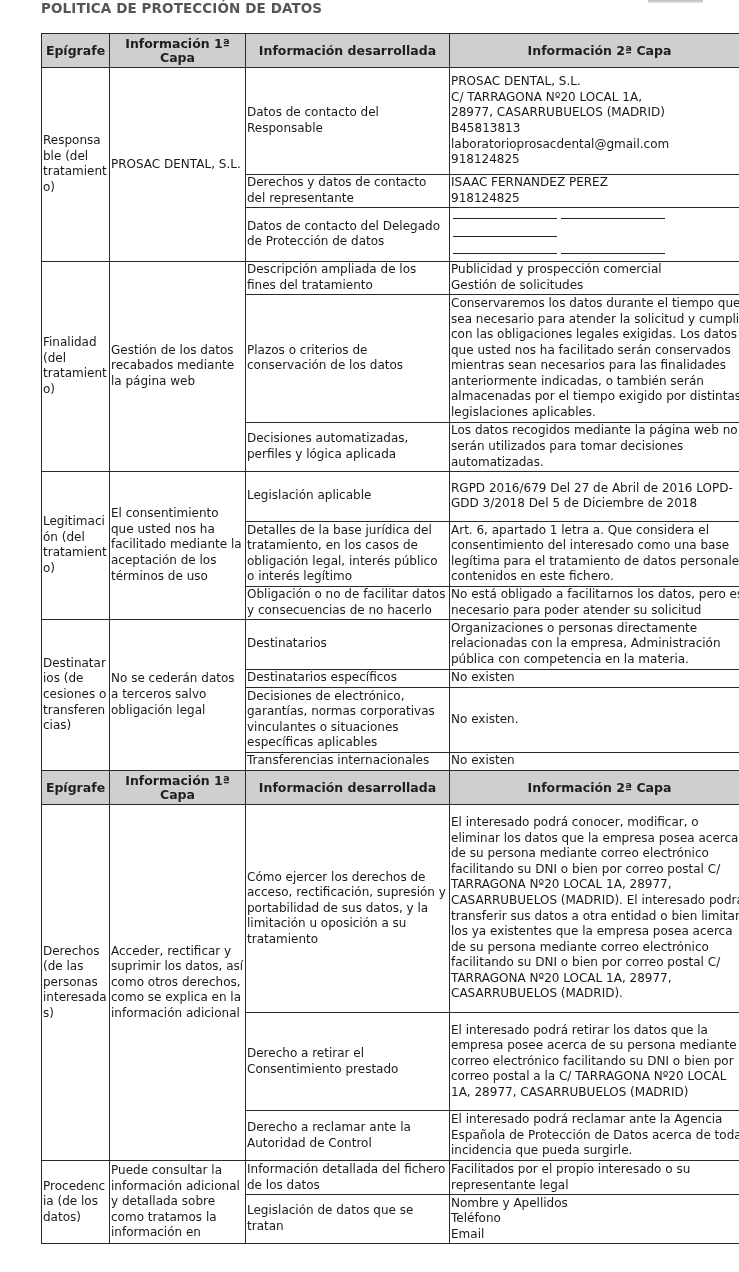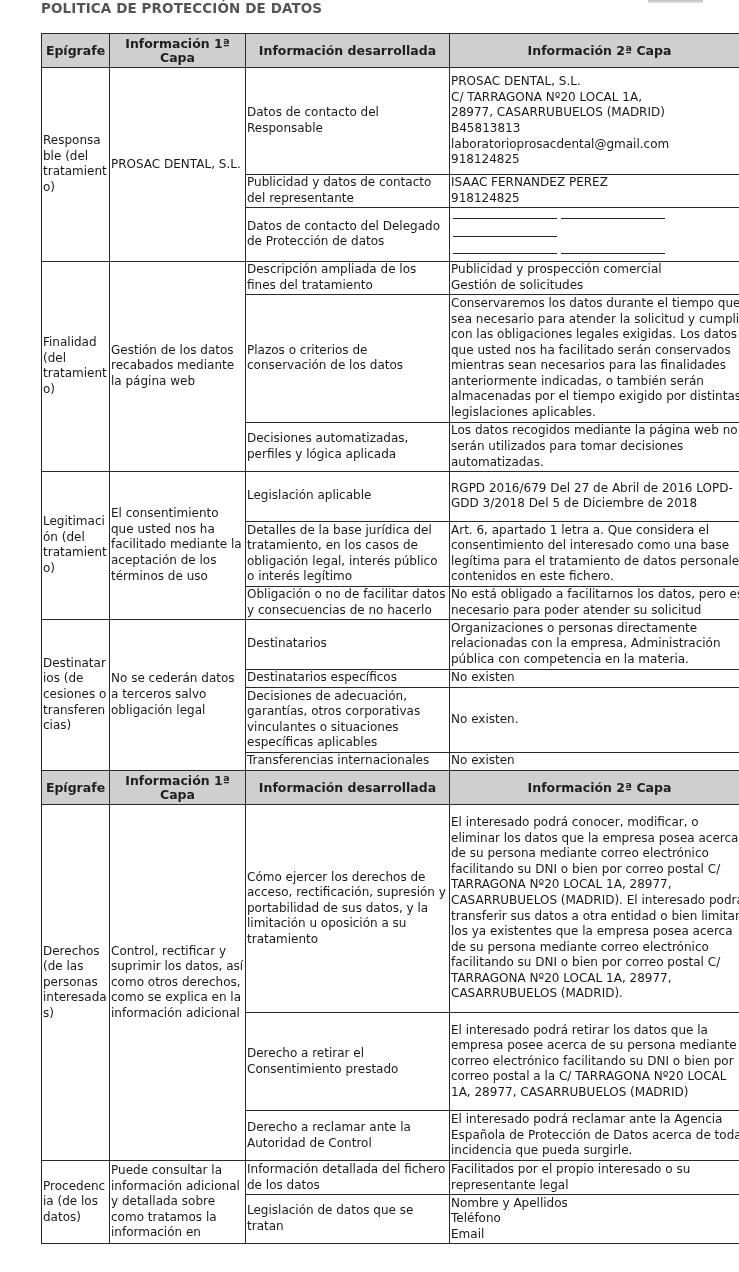--- a/index.html
+++ b/index.html
@@ -67,21 +67,21 @@
       <td rowspan="3">PROSAC DENTAL, S.L.</td>
       <td>Datos de contacto del Responsable</td>
       <td class="c4 multiline">PROSAC DENTAL, S.L.
 C/ TARRAGONA Nº20 LOCAL 1A,
 28977, CASARRUBUELOS (MADRID)
 B45813813
 laboratorioprosacdental@gmail.com
 918124825</td>
     </tr>
     <tr style="height:33px">
-      <td>Publicidad y datos de contacto del representante</td>
+      <td>Derechos y datos de contacto del representante</td>
       <td class="c4 multiline">ISAAC FERNANDEZ PEREZ
 918124825</td>
     </tr>
     <tr style="height:50px">
       <td>Datos de contacto del Delegado de Protección de datos</td>
       <td class="c4">
         <div><span class="dash-line" style="width:104px"></span><span class="dash-line" style="width:104px"></span></div>
         <div><span class="dash-line" style="width:104px"></span></div>
         <div><span class="dash-line" style="width:104px"></span><span class="dash-line" style="width:104px"></span></div>
       </td>
@@ -122,21 +122,21 @@
       <td rowspan="4">Destinatarios (de cesiones o transferencias)</td>
       <td rowspan="4">No se cederán datos a terceros salvo obligación legal</td>
       <td>Destinatarios</td>
       <td class="c4">Organizaciones o personas directamente relacionadas con la empresa, Administración pública con competencia en la materia.</td>
     </tr>
     <tr style="height:18px">
       <td>Destinatarios específicos</td>
       <td class="c4">No existen</td>
     </tr>
     <tr style="height:65px">
-      <td>Decisiones de adecuación, garantías, otros corporativas vinculantes o situaciones específicas aplicables</td>
+      <td>Decisiones de electrónico, garantías, normas corporativas vinculantes o situaciones específicas aplicables</td>
       <td class="c4">No existen.</td>
     </tr>
     <tr style="height:18px">
       <td>Transferencias internacionales</td>
       <td class="c4">No existen</td>
     </tr>
   </tbody>
 </table>
 
 <table class="policy" id="t2">
@@ -151,21 +151,21 @@
       <th>Epígrafe</th>
       <th>Información 1ª Capa</th>
       <th>Información desarrollada</th>
       <th>Información 2ª Capa</th>
     </tr>
   </thead>
   <tbody>
 
     <tr style="height:208px">
       <td rowspan="3">Derechos (de las personas interesadas)</td>
-      <td rowspan="3">Control, rectificar y suprimir los datos, así como otros derechos, como se explica en la información adicional</td>
+      <td rowspan="3">Acceder, rectificar y suprimir los datos, así como otros derechos, como se explica en la información adicional</td>
       <td>Cómo ejercer los derechos de acceso, rectificación, supresión y portabilidad de sus datos, y la limitación u oposición a su tratamiento</td>
       <td class="c4">El interesado podrá conocer, modificar, o eliminar los datos que la empresa posea acerca de su persona mediante correo electrónico facilitando su DNI o bien por correo postal C/ TARRAGONA Nº20 LOCAL 1A, 28977, CASARRUBUELOS (MADRID). El interesado podrá transferir sus datos a otra entidad o bien limitar los ya existentes que la empresa posea acerca de su persona mediante correo electrónico facilitando su DNI o bien por correo postal C/ TARRAGONA Nº20 LOCAL 1A, 28977, CASARRUBUELOS (MADRID).</td>
     </tr>
     <tr style="height:98px">
       <td>Derecho a retirar el Consentimiento prestado</td>
       <td class="c4">El interesado podrá retirar los datos que la empresa posee acerca de su persona mediante correo electrónico facilitando su DNI o bien por correo postal a la C/ TARRAGONA Nº20 LOCAL 1A, 28977, CASARRUBUELOS (MADRID)</td>
     </tr>
     <tr style="height:50px">
       <td>Derecho a reclamar ante la Autoridad de Control</td>
       <td class="c4">El interesado podrá reclamar ante la Agencia Española de Protección de Datos acerca de toda incidencia que pueda surgirle.</td>

